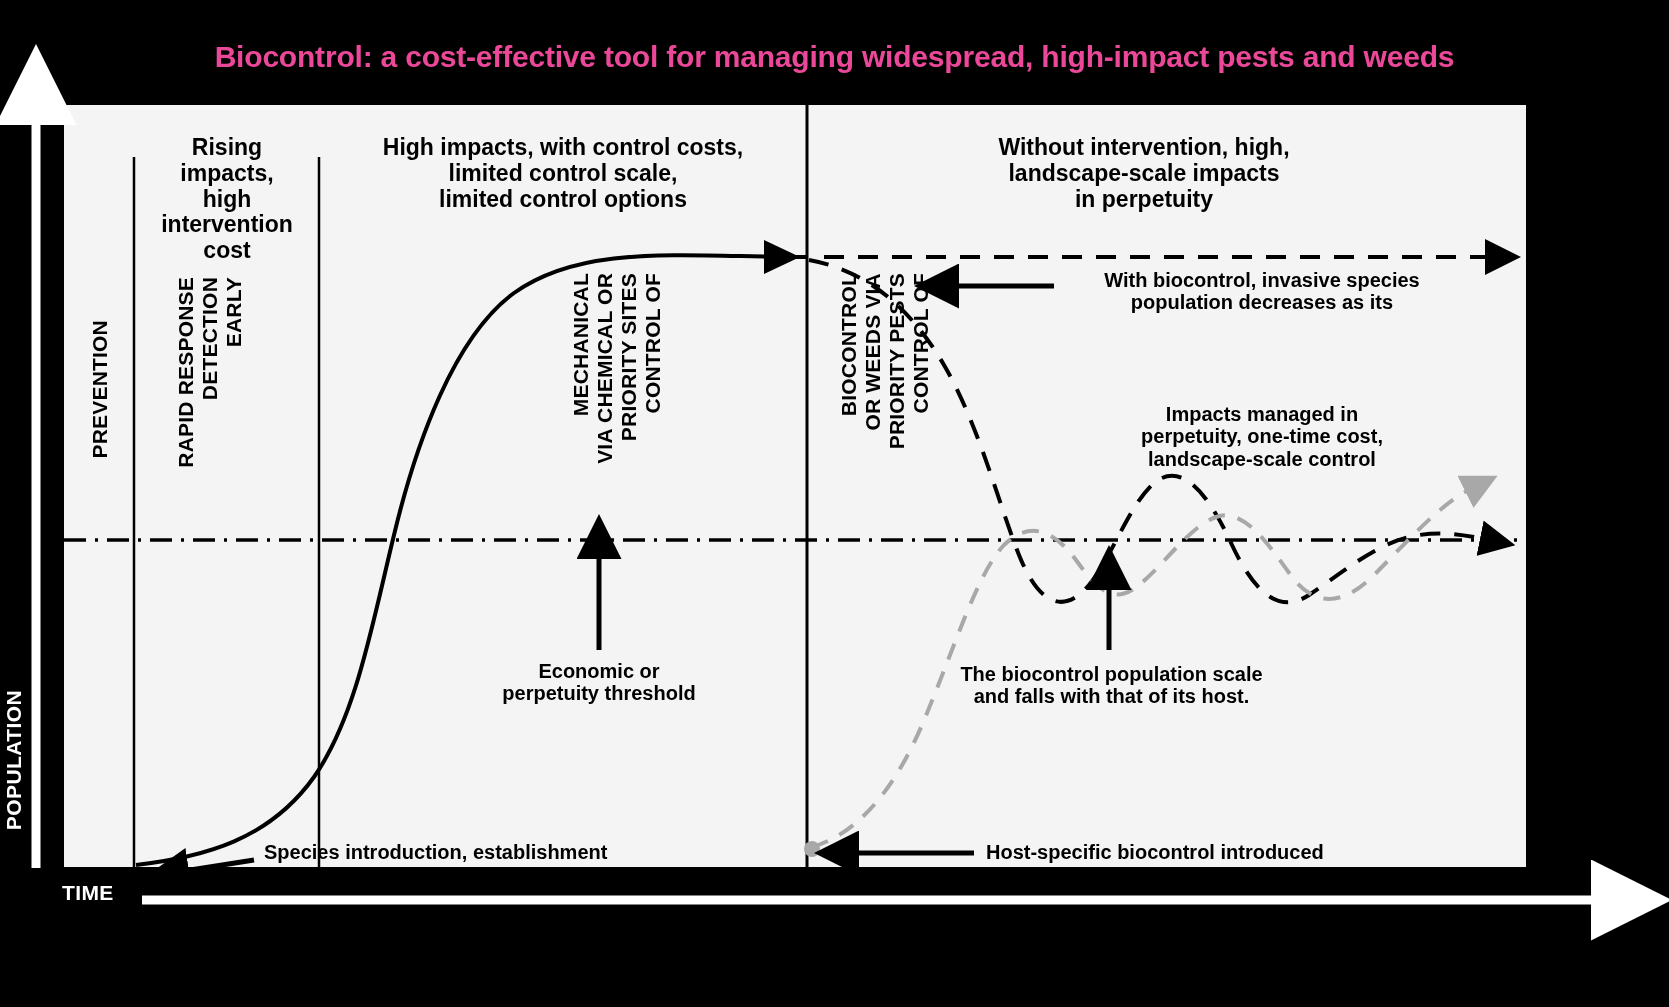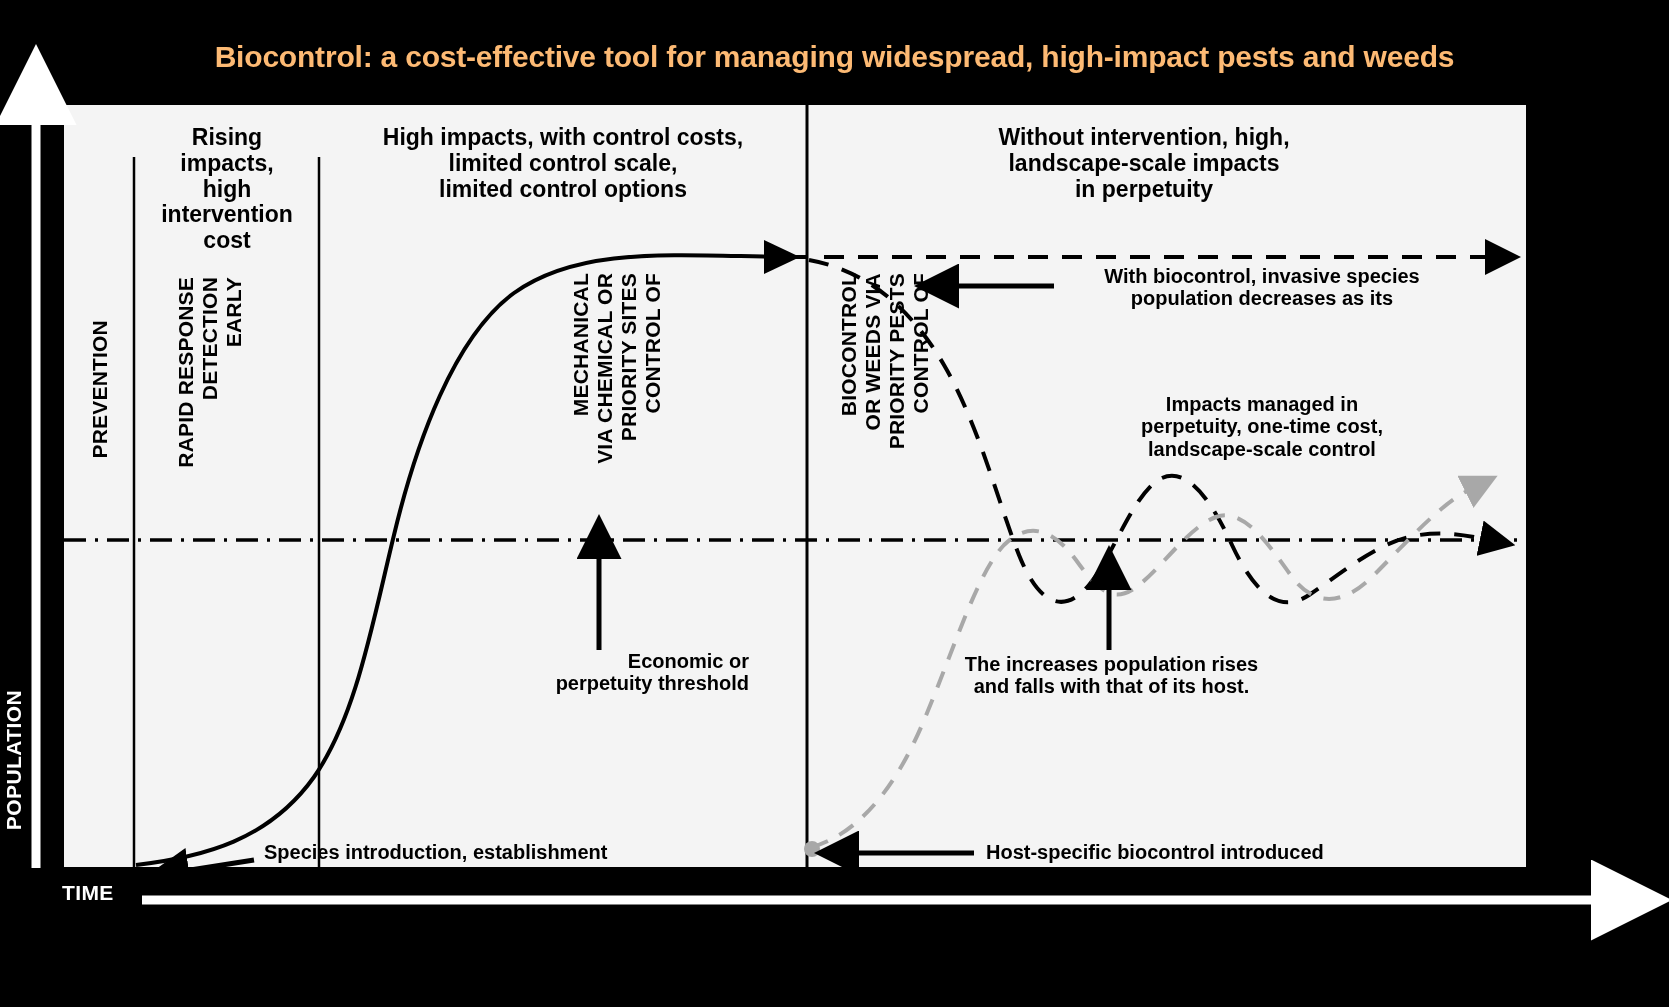--- a/index.html
+++ b/index.html
@@ -2,33 +2,33 @@
 <html><head>
 <meta charset="utf-8">
 <style>
   html,body{margin:0;padding:0;background:#000;}
   body{width:1669px;height:1007px;overflow:hidden;
        font-family:"Liberation Sans","DejaVu Sans",sans-serif;}
   #root{position:relative;width:1669px;height:1007px;background:#000;}
 
   .title{
     position:absolute;left:0;top:40px;width:1669px;text-align:center;
-    color:#fdba74;font-size:30px;font-weight:bold;letter-spacing:-0.2px;
+    color:#ec4899;font-size:30px;font-weight:bold;letter-spacing:-0.2px;
   }
 
   
   .plot{
     position:absolute;left:62px;top:103px;width:1466px;height:766px;
     background:#f4f4f4;border:2px solid #000;box-sizing:border-box;
   }
   .plot svg{position:absolute;left:0;top:0;width:100%;height:100%;overflow:visible;}
 
   
   .lab{position:absolute;color:#000;font-weight:bold;line-height:1.12;}
-  .ctr{text-align:center;}
+  .ctr{text-align:center;margin-top:10px;}
 
   .vert{
     position:absolute;color:#000;font-weight:bold;
     writing-mode:vertical-rl;transform:rotate(180deg);
     white-space:nowrap;letter-spacing:0.2px;
   }
   .vstack{position:absolute;display:flex;flex-direction:row-reverse;}
   .vstack .vert{position:relative;}
 
   
@@ -138,38 +138,38 @@
       <span class="vert" style="font-size:21px;">MECHANICAL</span>
     </div>
 
     <div class="vstack" style="left:773px;top:168px;height:300px;align-items:flex-start;">
       <span class="vert" style="font-size:21px;">CONTROL OF</span>
       <span class="vert" style="font-size:21px;">PRIORITY PESTS</span>
       <span class="vert" style="font-size:21px;">OR WEEDS VIA</span>
       <span class="vert" style="font-size:21px;">BIOCONTROL</span>
     </div>
 
-    <div class="lab ctr" style="left:998px;top:160px;width:400px;font-size:20px;">
+    <div class="lab ctr" style="left:998px;top:154px;width:400px;font-size:20px;">
       <div>With biocontrol, invasive species</div>
       <div>population decreases as its</div>
     </div>
 
     <div class="lab ctr" style="left:1008px;top:288px;width:380px;font-size:20px;">
       <div>Impacts managed in</div>
       <div>perpetuity, one-time cost,</div>
       <div>landscape-scale control</div>
     </div>
 
-    <div class="lab ctr" style="left:385px;top:545px;width:300px;font-size:20px;text-align:right;">
+    <div class="lab ctr" style="left:385px;top:545px;width:300px;font-size:20px;">
       <div>Economic or</div>
       <div>perpetuity threshold</div>
     </div>
 
     <div class="lab ctr" style="left:860px;top:548px;width:375px;font-size:20px;">
-      <div>The increases population rises</div>
+      <div>The biocontrol population scale</div>
       <div>and falls with that of its host.</div>
     </div>
 
     <div class="lab" style="left:200px;top:736px;font-size:20px;">Species introduction, establishment</div>
 
     <div class="lab" style="left:922px;top:736px;font-size:20px;">Host-specific biocontrol introduced</div>
 
   </div>
 
   <svg class="axsvg">

